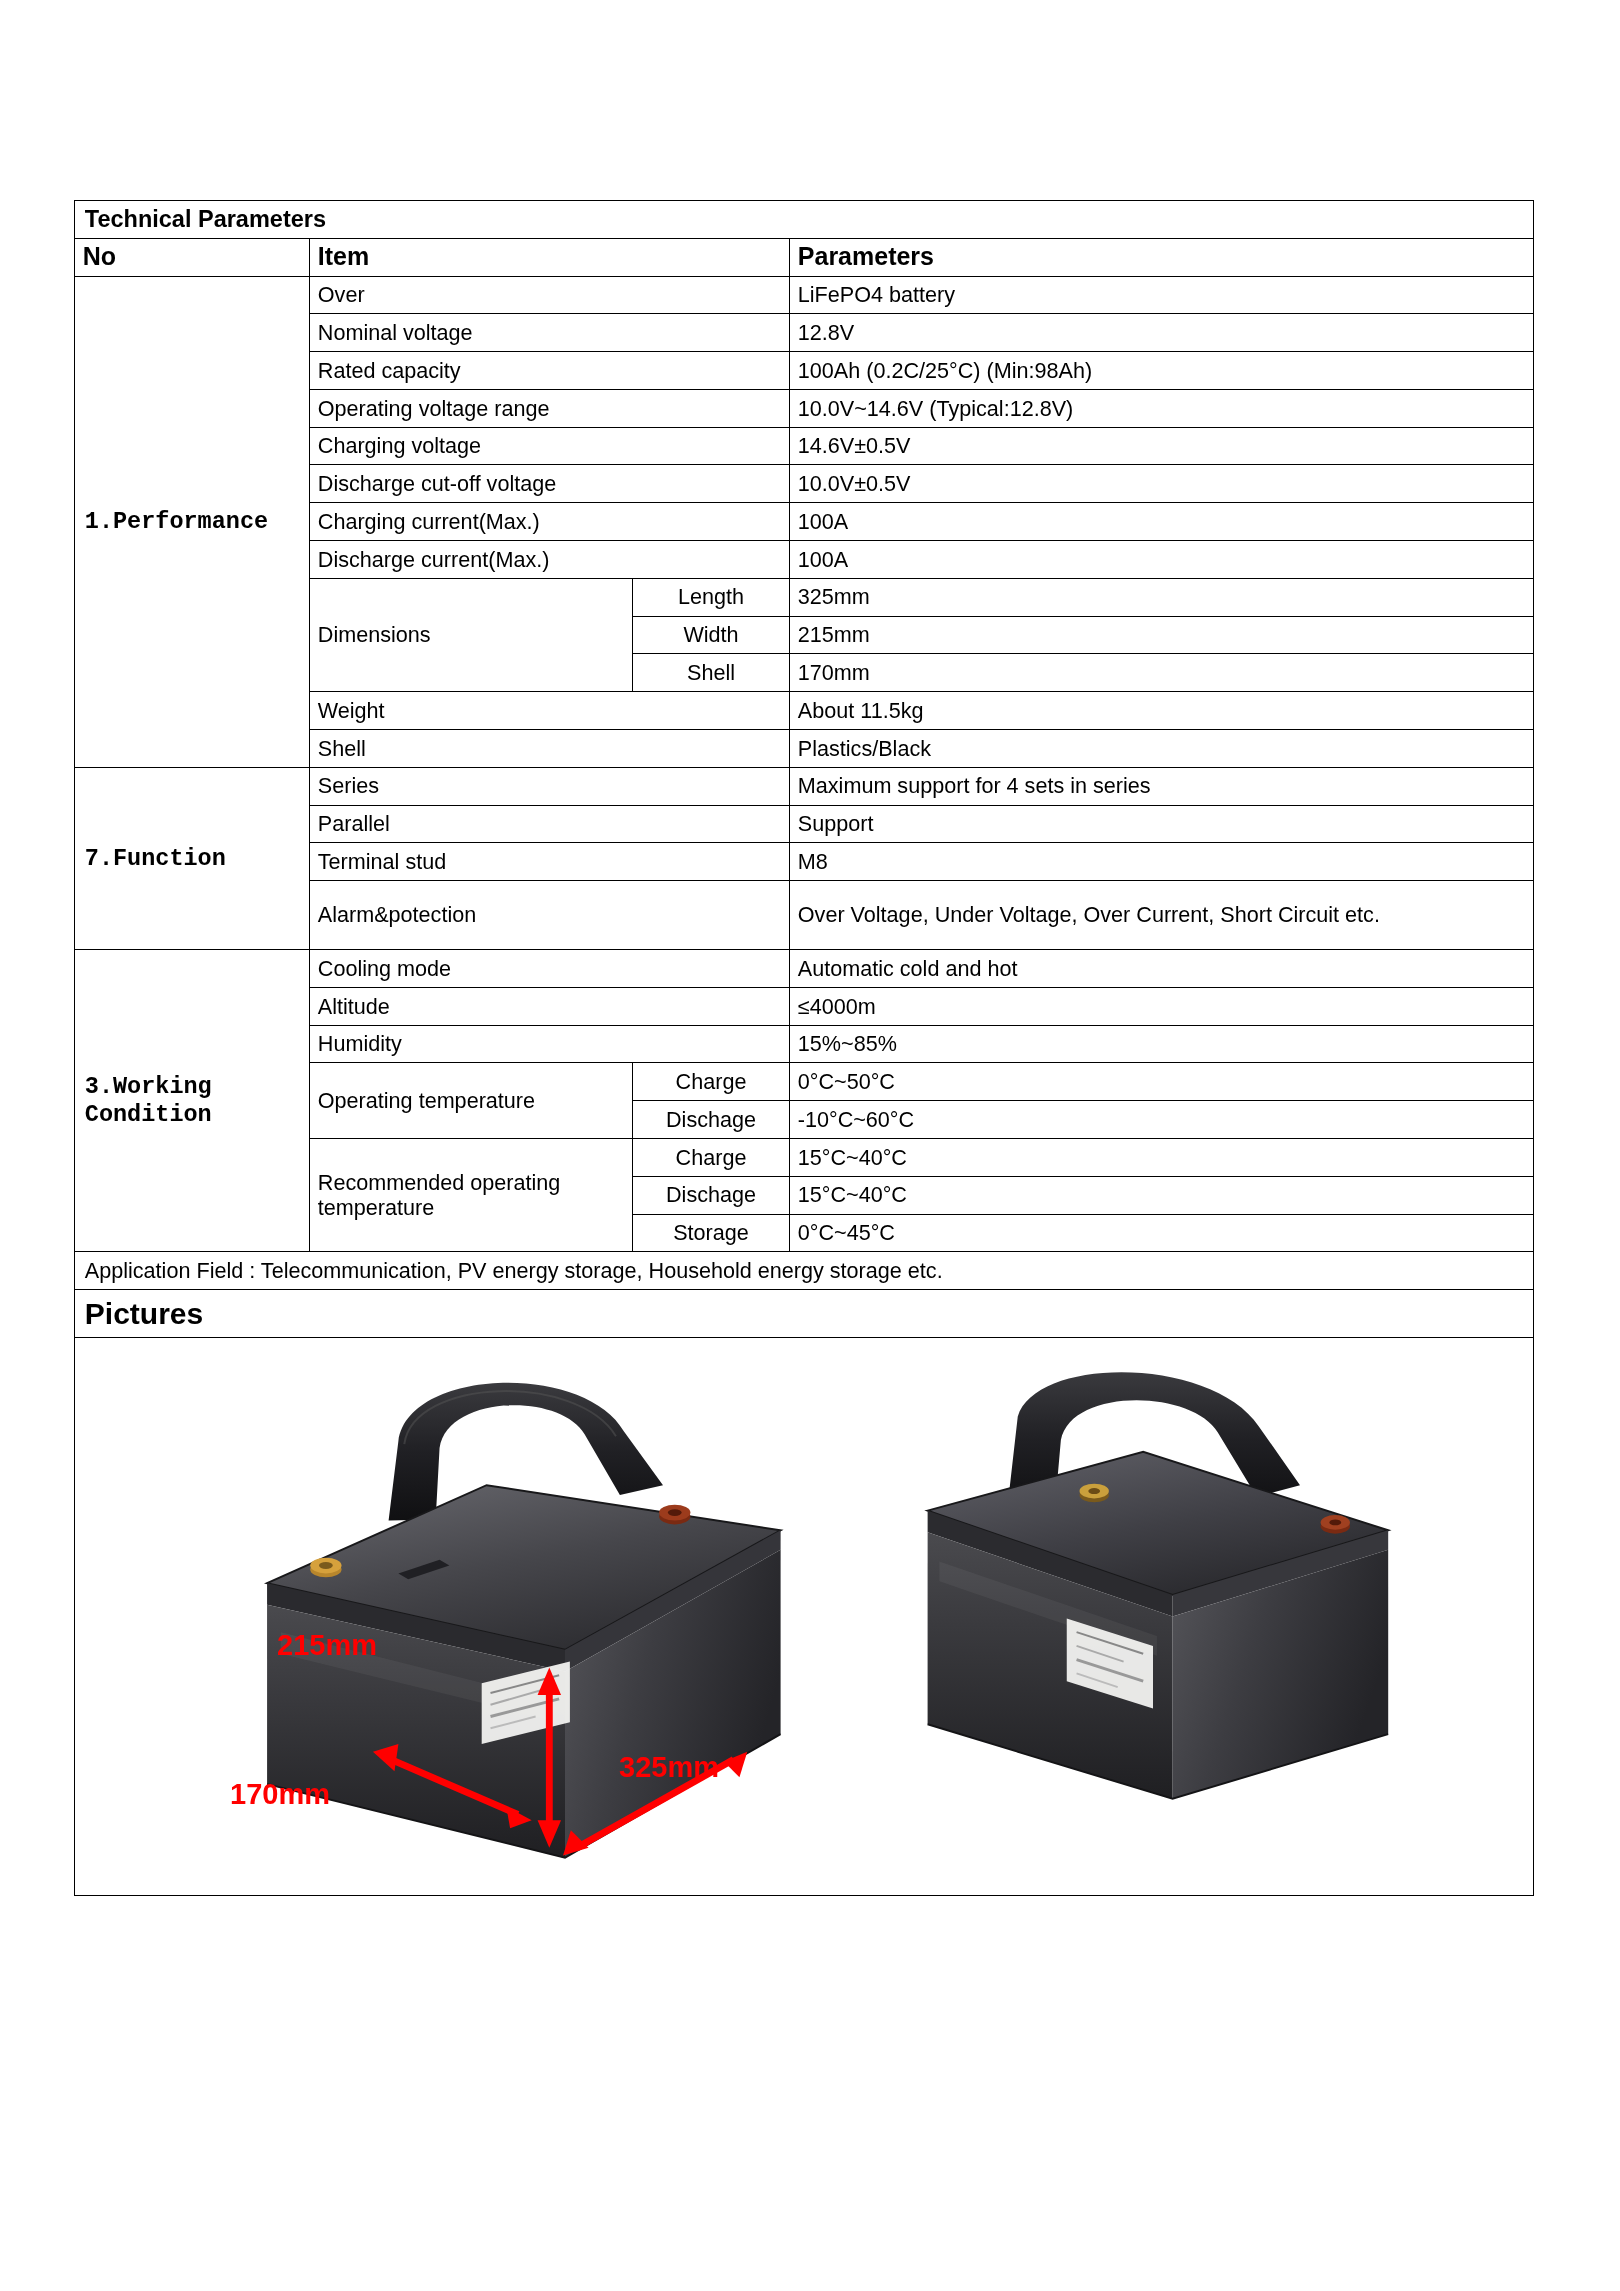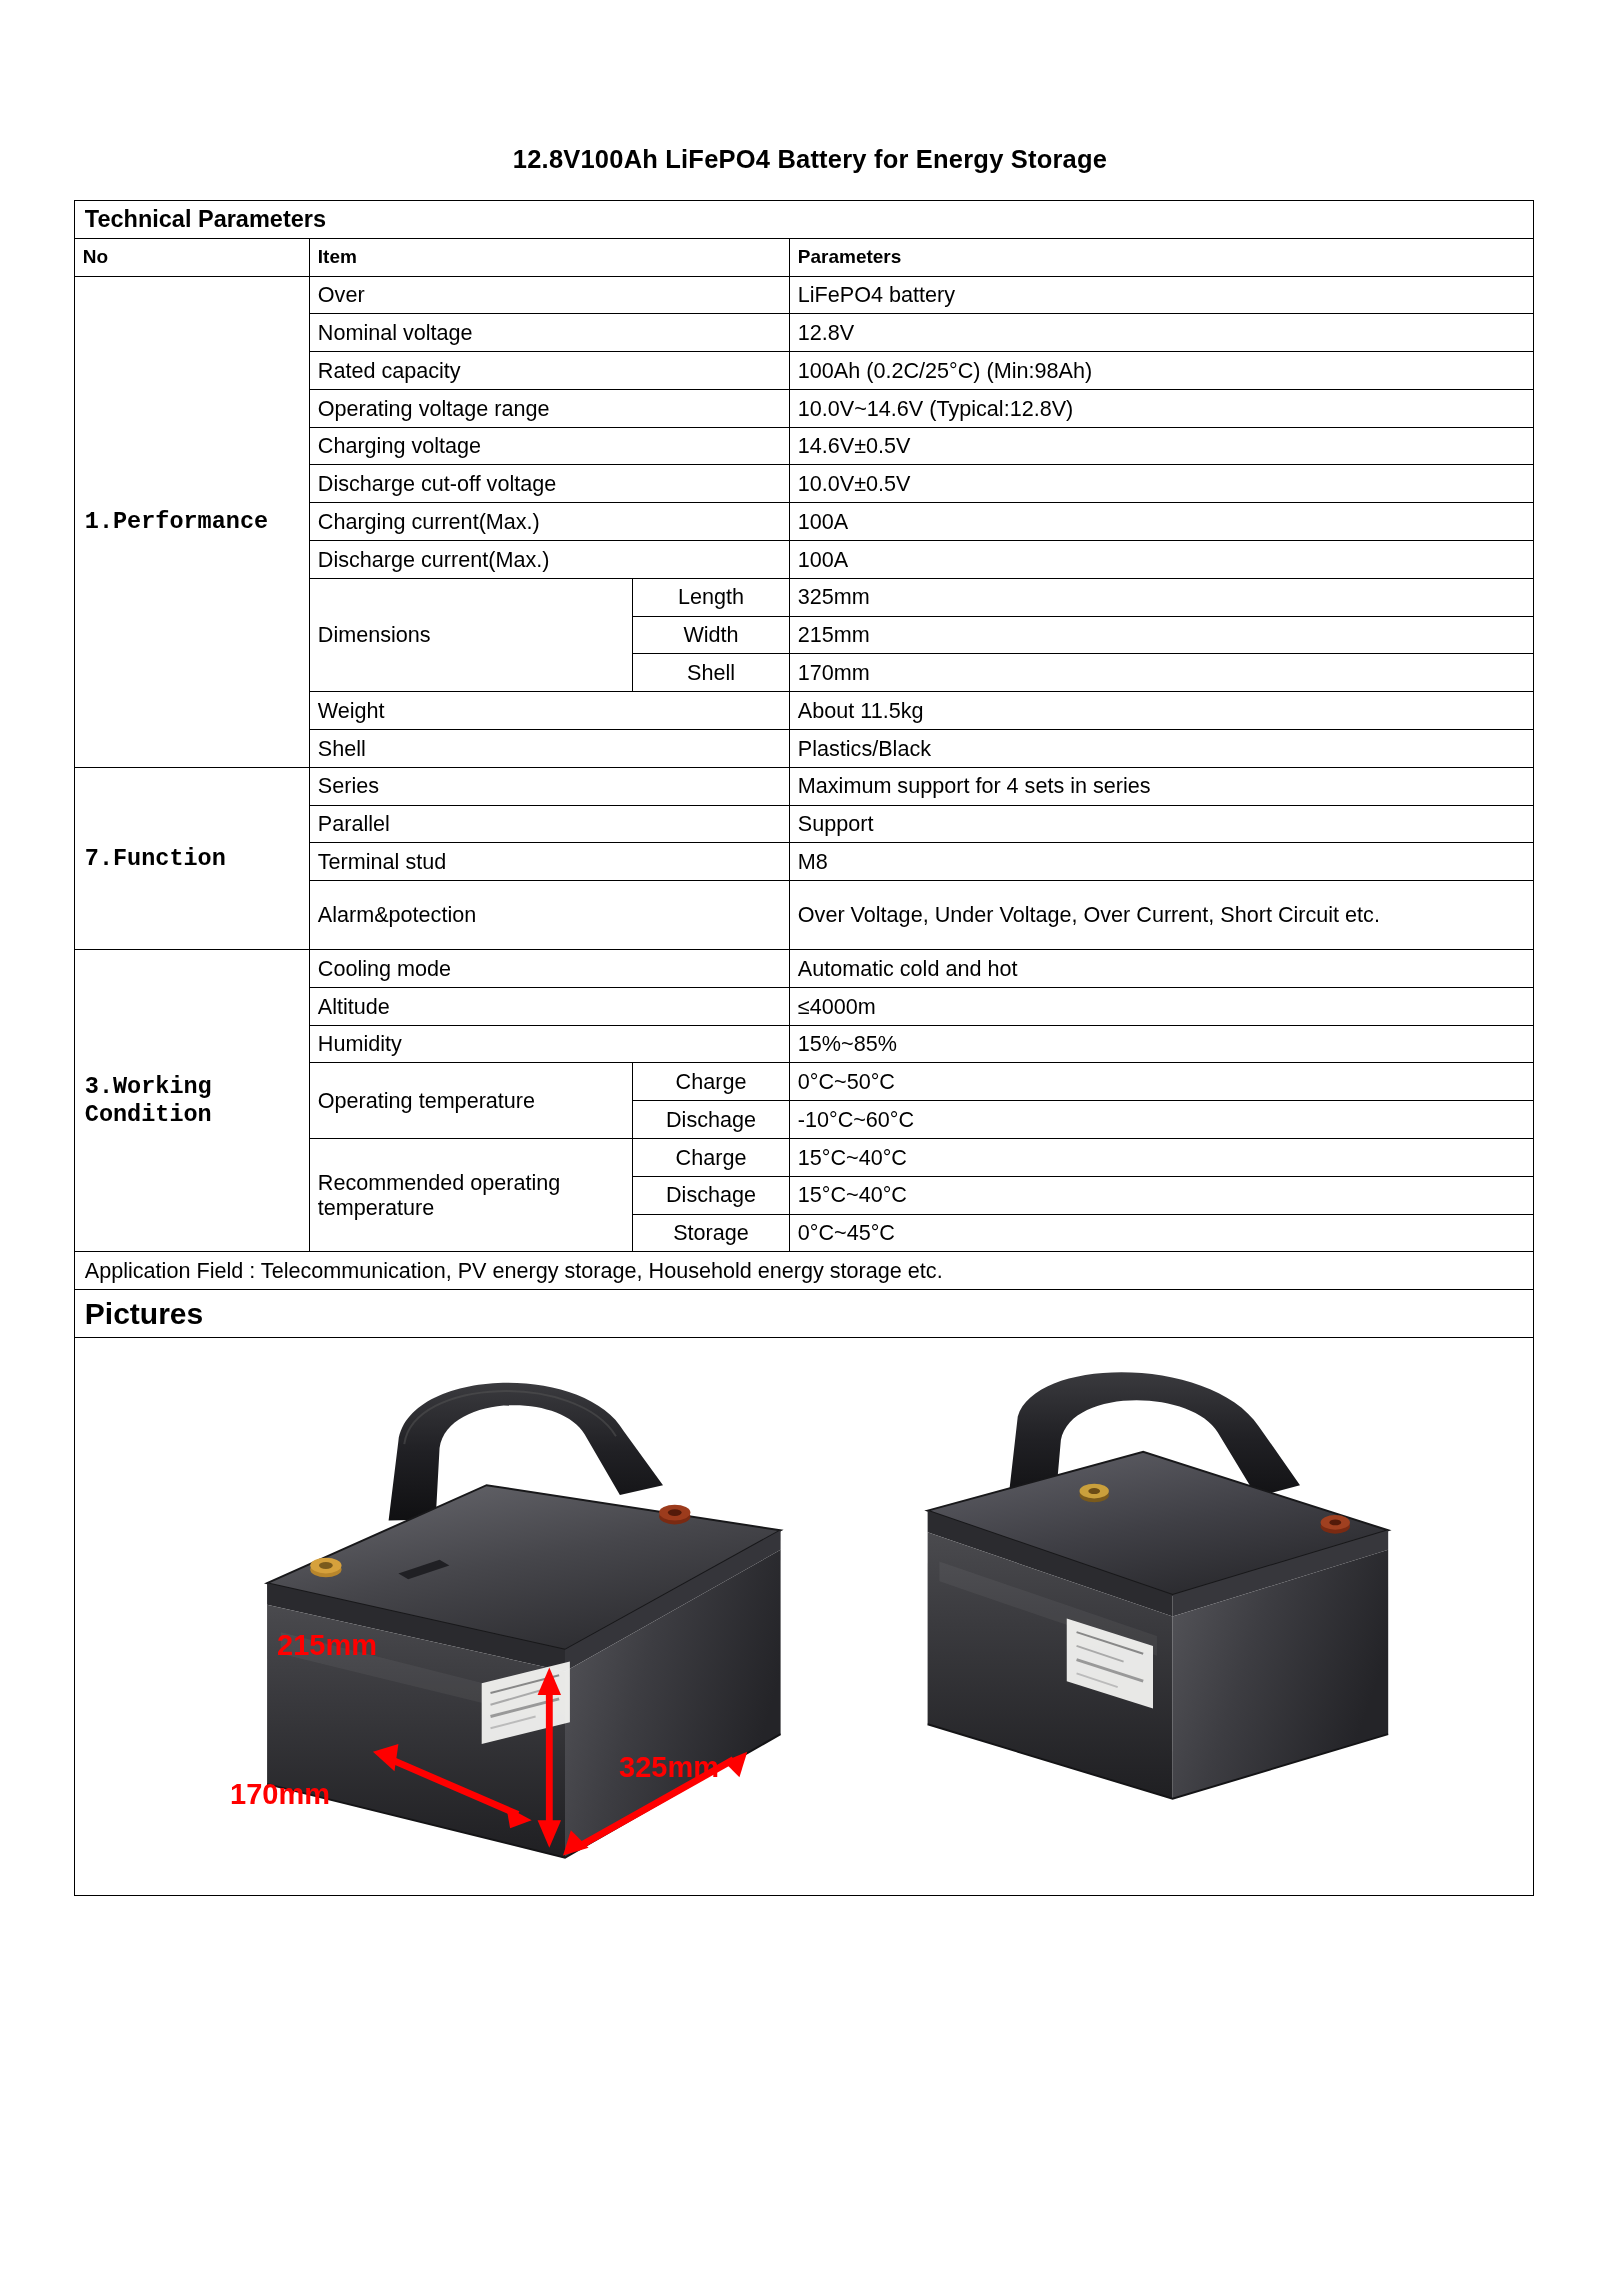--- a/index.html
+++ b/index.html
@@ -49,21 +49,21 @@
   .sec-head {
     font-weight: bold;
     font-size: 23.5px;
     padding-left: 9.8px !important;
   }
   .col-no { width: 235px; }
   .col-item { width: 323px; }
   .col-sub { width: 157px; }
   .hdr {
     font-weight: bold;
-    font-size: 19px;
+    font-size: 25px;
   }
   .cat {
     font-weight: bold;
     font-size: 23.5px;
     vertical-align: middle;
     padding-left: 9.8px !important;
     font-family: Liberation Mono, monospace;
   }
   .center { text-align: center; }
   .appfield {
@@ -95,21 +95,20 @@
     font-size: 29px;
     font-family: "Liberation Sans", sans-serif;
     white-space: nowrap;
   }
 </style>
 </head>
 <body>
 
 <div class="page">
 
-  <div class="doc-title">12.8V100Ah LiFePO4 Battery for Energy Storage</div>
 
   <table class="spec">
     <colgroup>
       <col class="col-no">
       <col class="col-item">
       <col class="col-sub">
       <col>
     </colgroup>
     <tbody>
       <tr>

